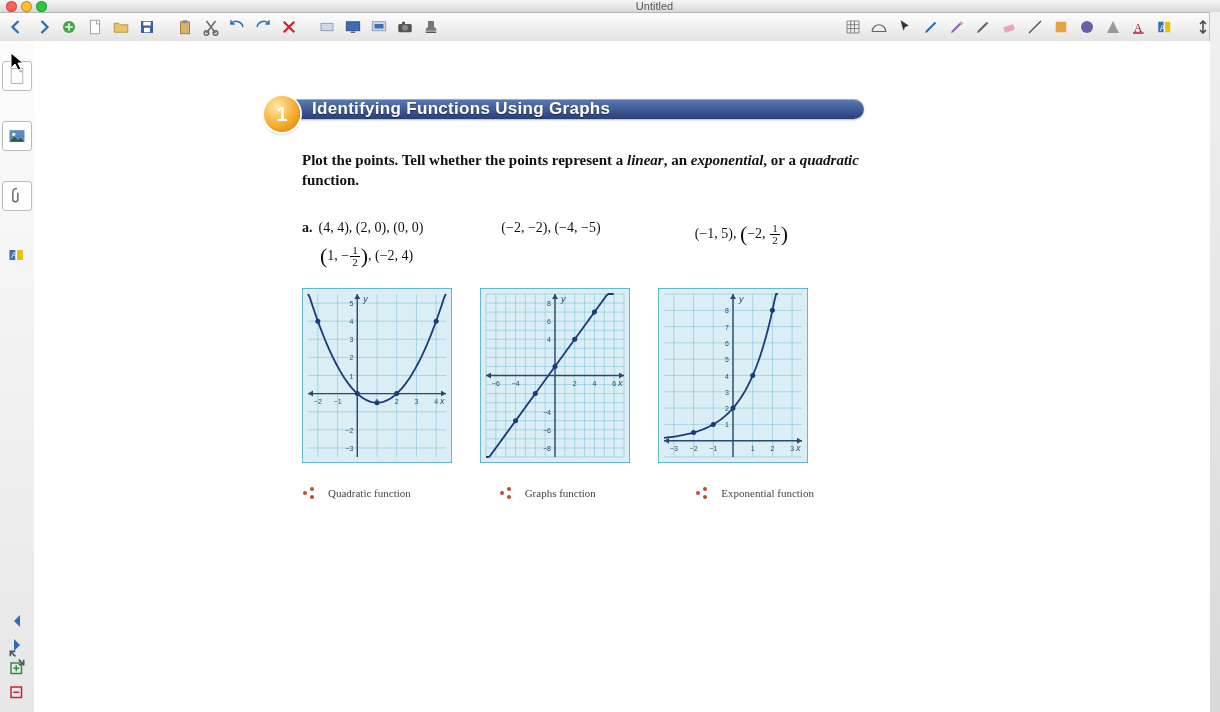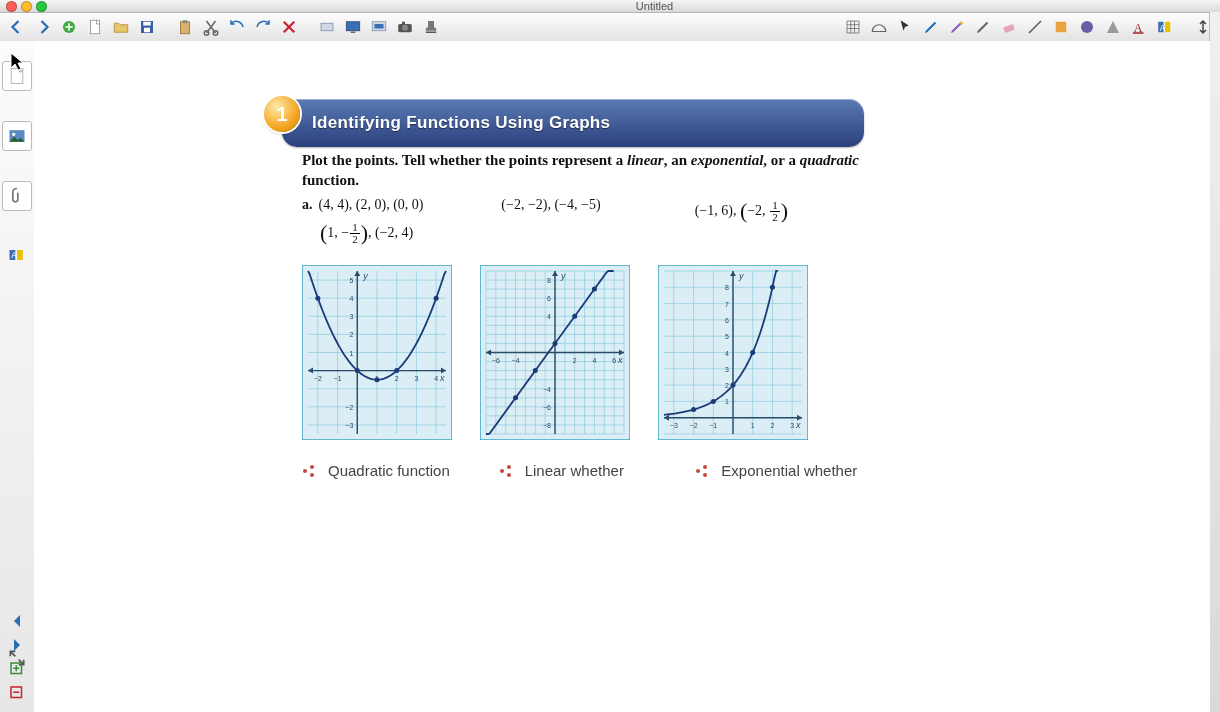--- a/index.html
+++ b/index.html
@@ -22,39 +22,39 @@
   .side-btn.plain{background:transparent;border:none;}
   .side-btn svg{width:20px;height:20px;}
   .side-bottom{position:absolute;bottom:10px;left:0;width:34px;display:flex;flex-direction:column;align-items:center;gap:6px;}
   .side-bottom .mini{width:18px;height:18px;display:flex;align-items:center;justify-content:center;cursor:pointer;}
   
   .canvas{position:absolute;left:34px;top:41px;right:10px;bottom:0;background:#fff;overflow:hidden;}
   .content{position:absolute;left:230px;top:55px;width:600px;}
   
   .banner{display:flex;align-items:center;height:36px;position:relative;margin-bottom:18px;}
   .banner-num{position:relative;z-index:2;width:36px;height:36px;border-radius:50%;background:radial-gradient(circle at 35% 30%,#ffe9a8,#f5a623 60%,#d17f05 100%);display:flex;align-items:center;justify-content:center;color:#fff;font-weight:bold;font-size:20px;box-shadow:0 0 0 2px #fff,0 2px 3px rgba(0,0,0,.3);}
-  .banner-bar{position:absolute;left:18px;right:0;height:48px;top:3px;border-radius:15px;background:linear-gradient(#5b7bb6,#2a3f7a);box-shadow:inset 0 1px 0 rgba(255,255,255,.4),0 1px 2px rgba(0,0,0,.3);display:flex;align-items:center;padding-left:30px;color:#fff;font-weight:bold;font-size:17px;letter-spacing:.3px;text-shadow:0 1px 1px rgba(0,0,0,.5);}
-  
-  .instr{margin-left:38px;font-family:Georgia,'Times New Roman',serif;font-size:15px;line-height:1.35;color:#111;font-weight:bold;margin-bottom:3px;}
+  .banner-bar{position:absolute;left:18px;right:0;height:20px;top:3px;border-radius:15px;background:linear-gradient(#5b7bb6,#2a3f7a);box-shadow:inset 0 1px 0 rgba(255,255,255,.4),0 1px 2px rgba(0,0,0,.3);display:flex;align-items:center;padding-left:30px;color:#fff;font-weight:bold;font-size:17px;letter-spacing:.3px;text-shadow:0 1px 1px rgba(0,0,0,.5);}
+  
+  .instr{margin-left:38px;font-family:Georgia,'Times New Roman',serif;font-size:15px;line-height:1.35;color:#111;font-weight:bold;margin-bottom:26px;}
   .instr em{font-style:italic;}
   
   .problems{display:flex;margin-left:38px;}
   .problem{flex:1;font-family:Georgia,'Times New Roman',serif;font-size:14px;color:#111;}
   .problem .label{font-weight:bold;margin-right:6px;}
   .problem .pts{line-height:1.6;}
   .frac{display:inline-flex;flex-direction:column;align-items:center;font-size:11px;line-height:1;vertical-align:middle;margin:0 1px;}
   .frac .num{border-bottom:1px solid #000;padding:0 2px;}
   .frac .den{padding:0 2px;}
   .big-paren{font-size:22px;vertical-align:middle;position:relative;top:-1px;}
   
   .charts-row{display:flex;gap:28px;margin-left:38px;margin-top:14px;}
   .chart-box{width:150px;height:175px;position:relative;}
   .chart-box svg{width:100%;height:100%;}
   .answers{display:flex;gap:28px;margin-left:38px;margin-top:22px;}
-  .answer{flex:1;display:flex;align-items:center;gap:10px;font-family:Liberation Sans, sans-serif;font-size:15px;color:#444;}
+  .answer{flex:1;display:flex;align-items:center;gap:10px;font-family:Liberation Serif, serif;font-size:11px;color:#444;}
   .answer svg{flex:none;}
   .cursor-pointer{position:absolute;left:10px;top:52px;z-index:50;}
   .right-scroll{position:absolute;right:0;top:12px;width:10px;height:700px;background:linear-gradient(#f0f0f0,#d9d9d9);border-left:1px solid #c0c0c0;}
 </style>
 </head>
 <body>
 <div class="window">
 
 <div class="titlebar">
   <div class="traffic">
@@ -318,21 +318,21 @@
                 <span class="num">1</span>
                 <span class="den">2</span>
               </span><span class="big-paren">)</span><span>, (−2, 4)</span>
         </div>
       </div>
       <div class="problem">
         <div class="pts" style="margin-left:12px;">(−2, −2), (−4, −5)</div>
       </div>
       <div class="problem">
         <div class="pts" style="margin-left:18px;">
-          <span>(−1, 6), </span><span class="big-paren">(</span><span>−2, </span><span class="frac">
+          <span>(−1, 5), </span><span class="big-paren">(</span><span>−2, </span><span class="frac">
                 <span class="num">1</span>
                 <span class="den">2</span>
               </span><span class="big-paren">)</span>
         </div>
       </div>
     </div>
 
     <div class="charts-row">
       <div class="chart-box"><svg id="chart0" viewBox="0 0 150 175">
               <rect x="0" y="0" width="150" height="175" fill="#dceef5" stroke="#3aa5c5" stroke-width="1.5"></rect>
@@ -502,31 +502,31 @@
         <span>Quadratic function</span>
       </div>
       <div class="answer">
         <svg width="16" height="16">
               <g fill="#c04a3a">
                 <circle cx="3" cy="8" r="2"></circle>
                 <circle cx="10" cy="4" r="2"></circle>
                 <circle cx="10" cy="12" r="2"></circle>
               </g>
             </svg>
-        <span>Linear whether</span>
+        <span>Graphs function</span>
       </div>
       <div class="answer">
         <svg width="16" height="16">
               <g fill="#c04a3a">
                 <circle cx="3" cy="8" r="2"></circle>
                 <circle cx="10" cy="4" r="2"></circle>
                 <circle cx="10" cy="12" r="2"></circle>
               </g>
             </svg>
-        <span>Exponential whether</span>
+        <span>Exponential function</span>
       </div>
     </div>
   </div>
 </div>
 
 <svg class="cursor-pointer" width="14" height="20">
       <path d="M1 1l0 15 4-4 3 6 3-1-3-6 5 0z" fill="#000" stroke="#fff" stroke-width="1"></path>
     </svg>
 
 </div>

